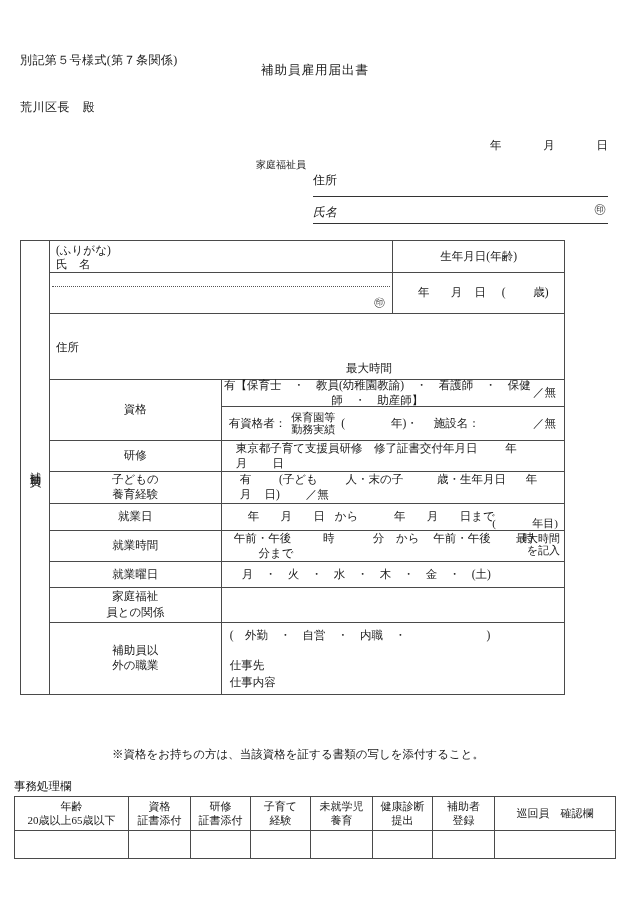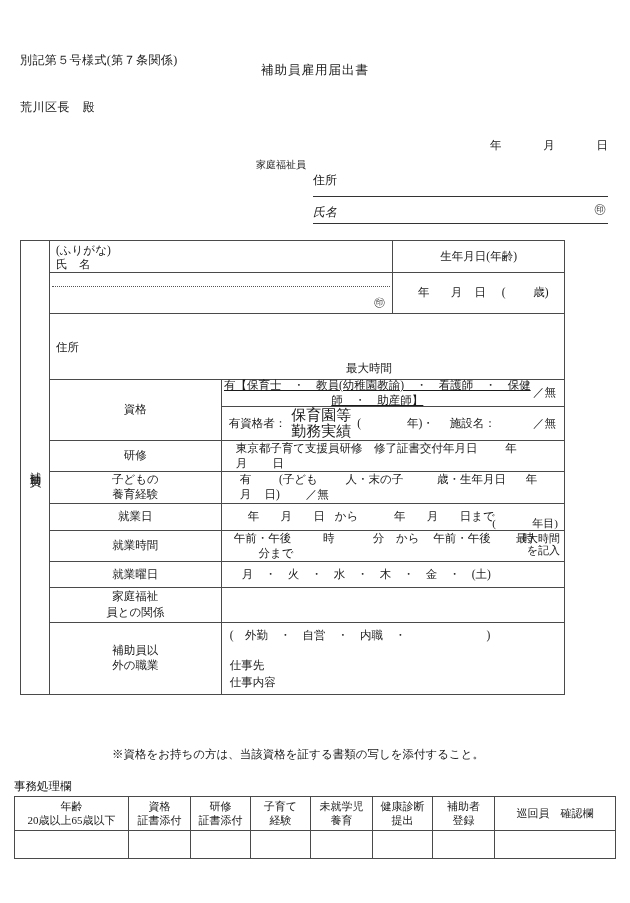--- a/index.html
+++ b/index.html
@@ -202,35 +202,34 @@
     height: 27px;
     display: flex;
     align-items: center;
     border-bottom: 1px solid #4a4a4a;
     padding: 0 8px 0 0;
     box-sizing: border-box;
   }
   .qual-top .mid {
     flex: 1;
     text-align: center;
-    text-decoration: underline;
   }
   .qual-bot {
     height: 33px;
     display: flex;
     align-items: center;
     padding: 0 8px 0 7px;
     box-sizing: border-box;
   }
   .qual-bot .grow { flex: 1; }
   .stack2 {
     display: inline-block;
     text-align: center;
     line-height: 1.1;
-    font-size: 15px;
+    font-size: 11px;
     vertical-align: middle;
   }
 
   .kensyu-cell {
     height: 25px;
     padding-left: 14px !important;
   }
   .kensyu-cell .g { display:inline-block; width: 34px; }
   .kosodate-cell {
     height: 25px;

